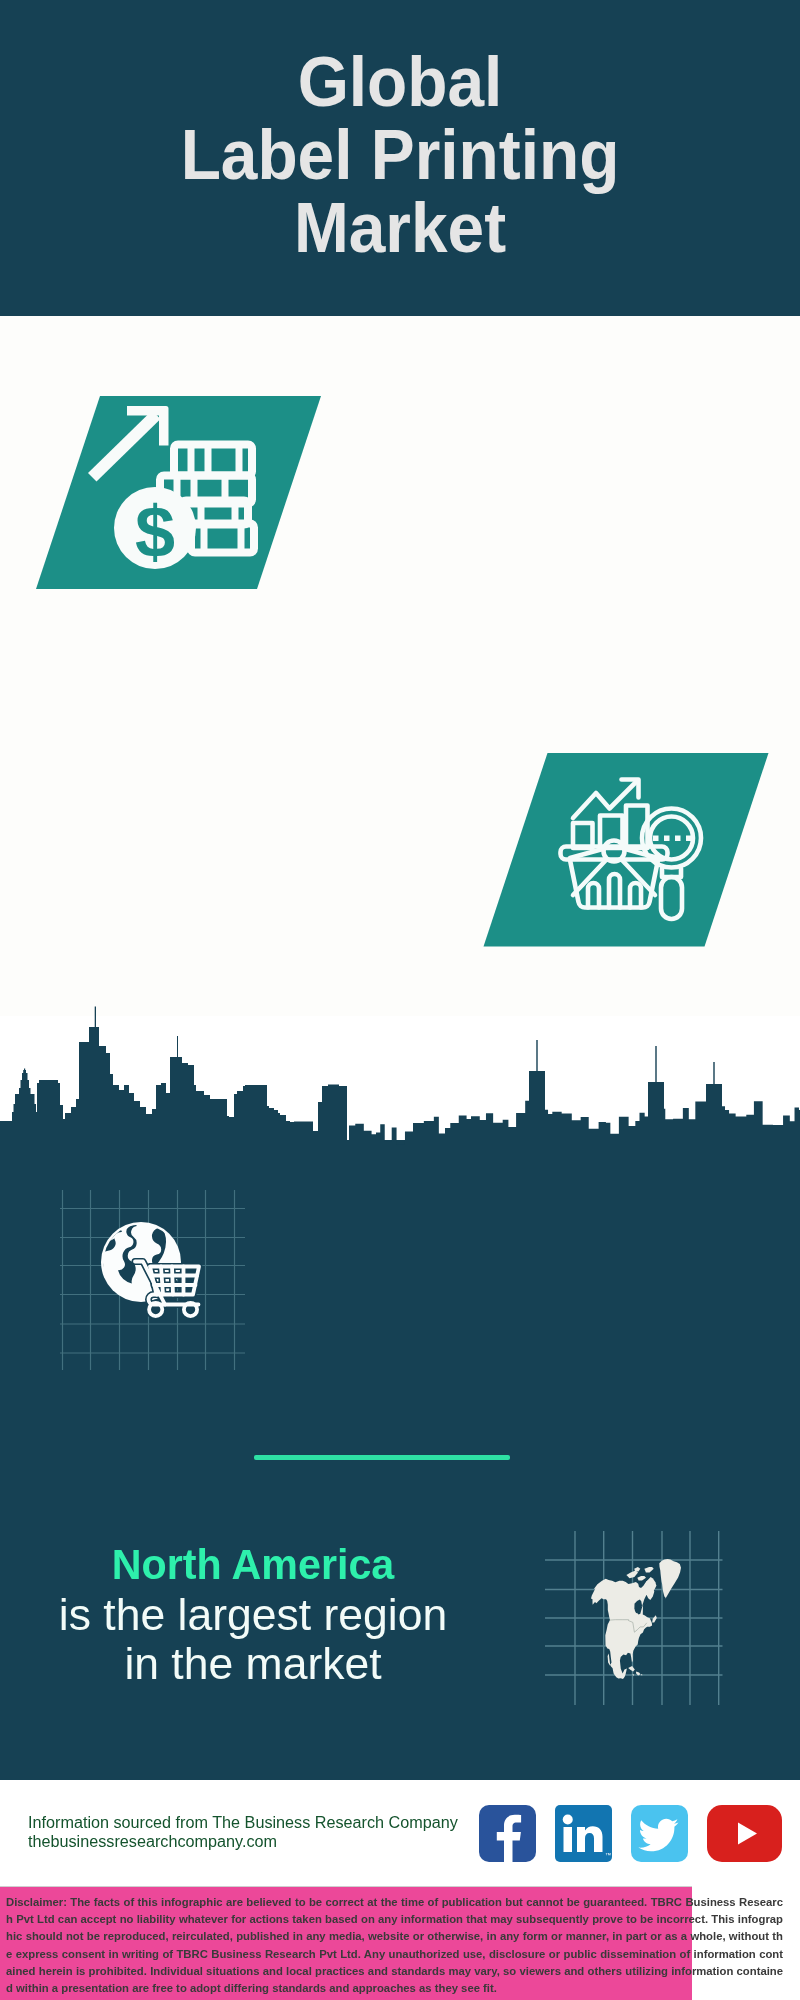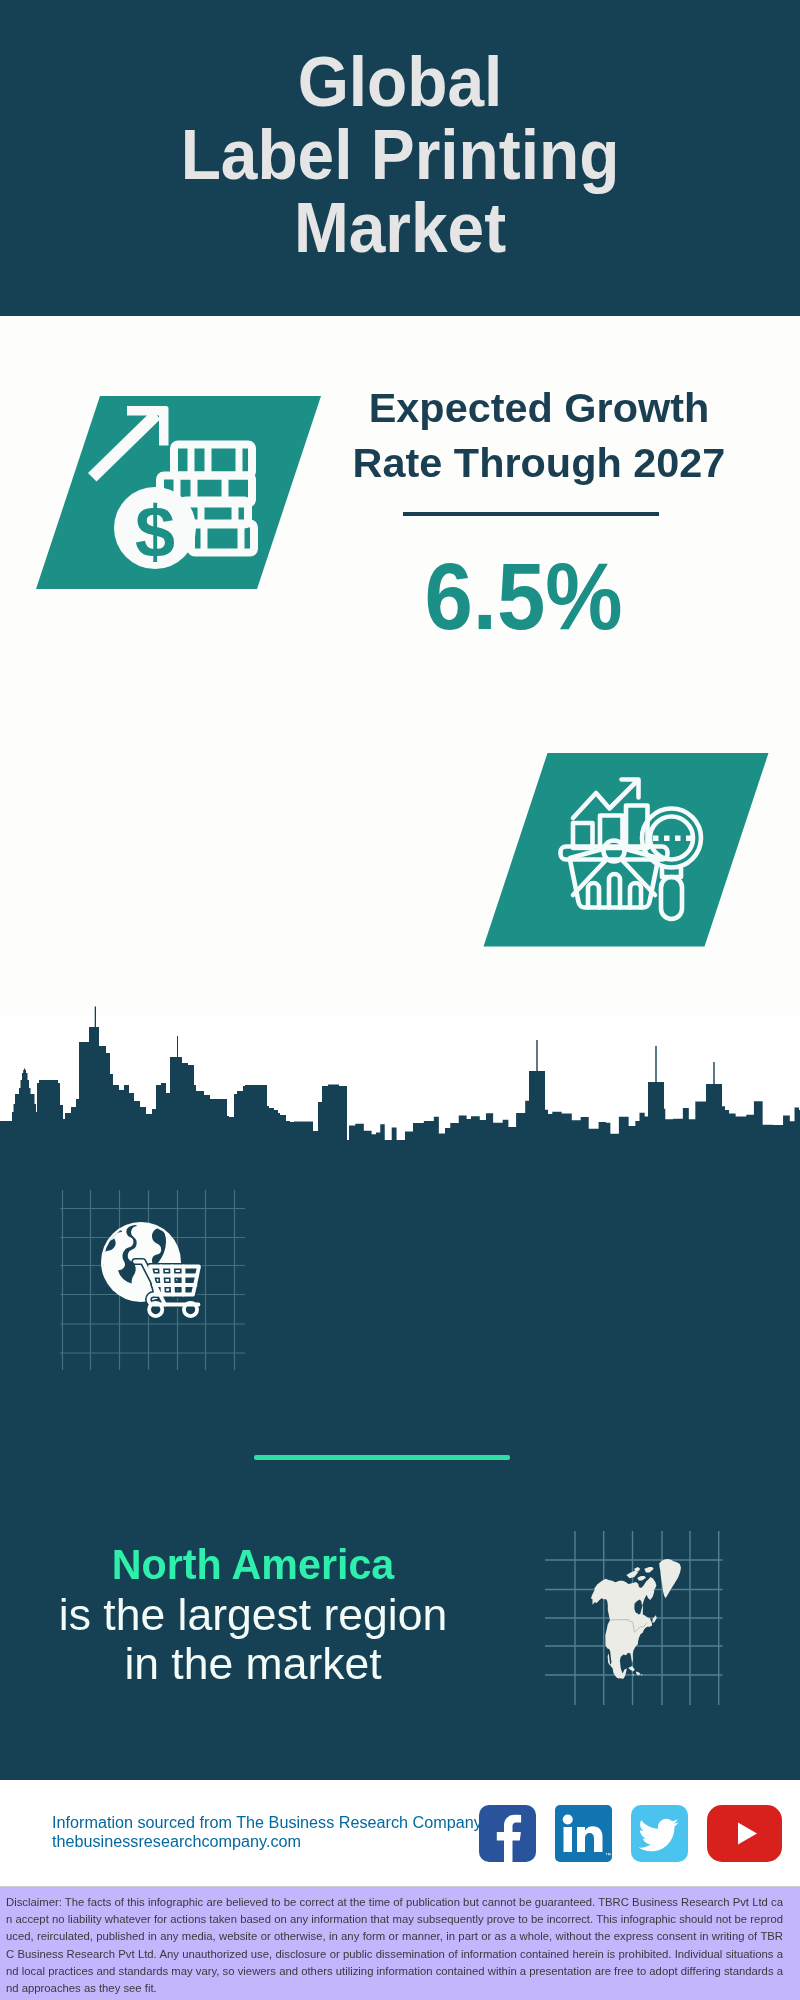--- a/index.html
+++ b/index.html
@@ -40,27 +40,27 @@
   .divider{position:absolute;left:254px;top:1455px;width:256px;height:5px;background:#2ee0a4;border-radius:2px;}
 
   
   .ins2-text{position:absolute;left:-2px;top:1540px;width:510px;text-align:center;color:#ffffff;}
   .ins2-icon{position:absolute;left:545px;top:1515px;width:190px;height:190px;}
   .ins2-text .ins-hl{font-size:42.5px;transform:scaleX(0.97);line-height:50px;}
   .ins2-text .ins-body{font-size:44.5px;transform:scaleX(1.0);line-height:49px;}
 
   
   .footer{position:absolute;left:0;top:1780px;width:800px;height:106px;background:#ffffff;}
-  .src{position:absolute;left:52px;top:1814px;color:#0369a1;font-size:15.8px;line-height:18.6px;}
+  .src{position:absolute;left:28px;top:1814px;color:#14532d;font-size:15.8px;line-height:18.6px;}
   .src div{white-space:nowrap;transform:scaleX(1.025);transform-origin:left center;}
   .socials{position:absolute;left:479px;top:1805px;display:flex;align-items:flex-start;}
   .soc{width:57px;height:57px;margin-right:19px;}
   .soc:last-child{margin-right:0;}
 
-  .disclaimer-wrap{position:absolute;left:0;top:1886px;width:800px;height:114px;background:#c4b5fd;border-top:1.5px solid #cfcfcf;}
+  .disclaimer-wrap{position:absolute;left:0;top:1886px;width:692px;height:114px;background:#ec4899;border-top:1.5px solid #cfcfcf;font-weight:bold;}
   .disclaimer{position:absolute;left:6px;top:7px;width:777px;font-size:11.3px;line-height:17.2px;
     text-align:justify;word-break:break-all;color:#3a3a3a;}
 </style>
 </head>
 <body>
 
 <div class="page">
 
   <div class="header">
     <div class="header-title">
@@ -98,28 +98,20 @@
         <line x1="199" y1="117.5" x2="199" y2="141.5"></line>
         <line x1="168" y1="140.5" x2="168" y2="169.5"></line>
         <line x1="205" y1="140.5" x2="205" y2="169.5"></line>
       </g>
 
       <g>
         <circle cx="119" cy="145" r="41" fill="#f8fbfa"></circle>
         <text x="119" y="174" font-family="Liberation Sans, sans-serif" font-size="72" font-weight="bold" fill="#1c8f87" text-anchor="middle">$</text>
       </g>
     </svg>
-  </div>
-  <div class="stat1-text">
-    <div class="stat-label">
-      <div>Expected Growth</div>
-      <div>Rate Through 2027</div>
-    </div>
-    <div class="stat-rule" style="width:256px;margin-left:74px;height:4px;margin-top:21px"></div>
-    <div class="stat-value" style="margin-left:-31px;transform:scaleX(0.915)">6.5%</div>
   </div>
 
   <div class="stat2-icon">
     <svg viewBox="0 0 295 205" width="295" height="205" xmlns="http://www.w3.org/2000/svg">
       <polygon points="69.5,5 290.5,5 226.5,198.5 5.5,198.5" fill="#1c8f87"></polygon>
       <g fill="none" stroke="#f4fbfa" stroke-width="4.6" stroke-linecap="round" stroke-linejoin="round">
 
         <g>
           <polyline points="95,70 118,45 131.5,60.5 158,34"></polyline>
           <polyline points="143.5,31.5 160.5,31.5 160.5,49.5"></polyline>

